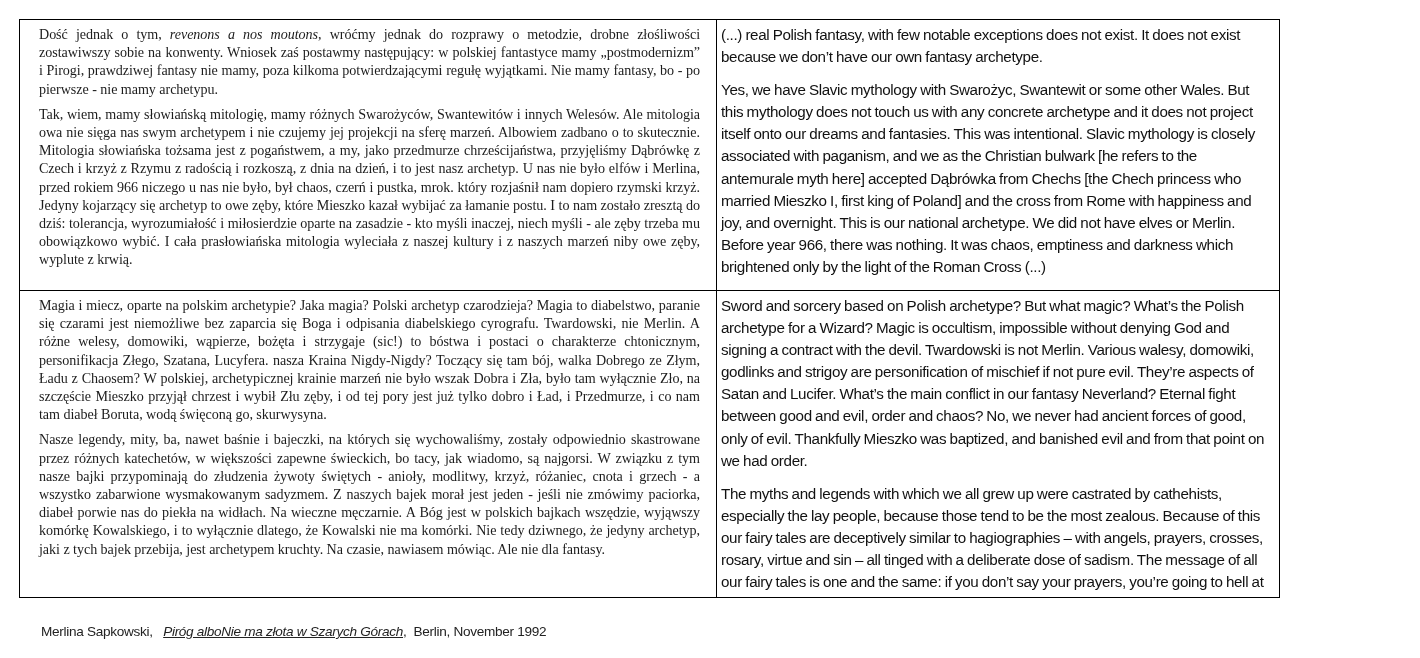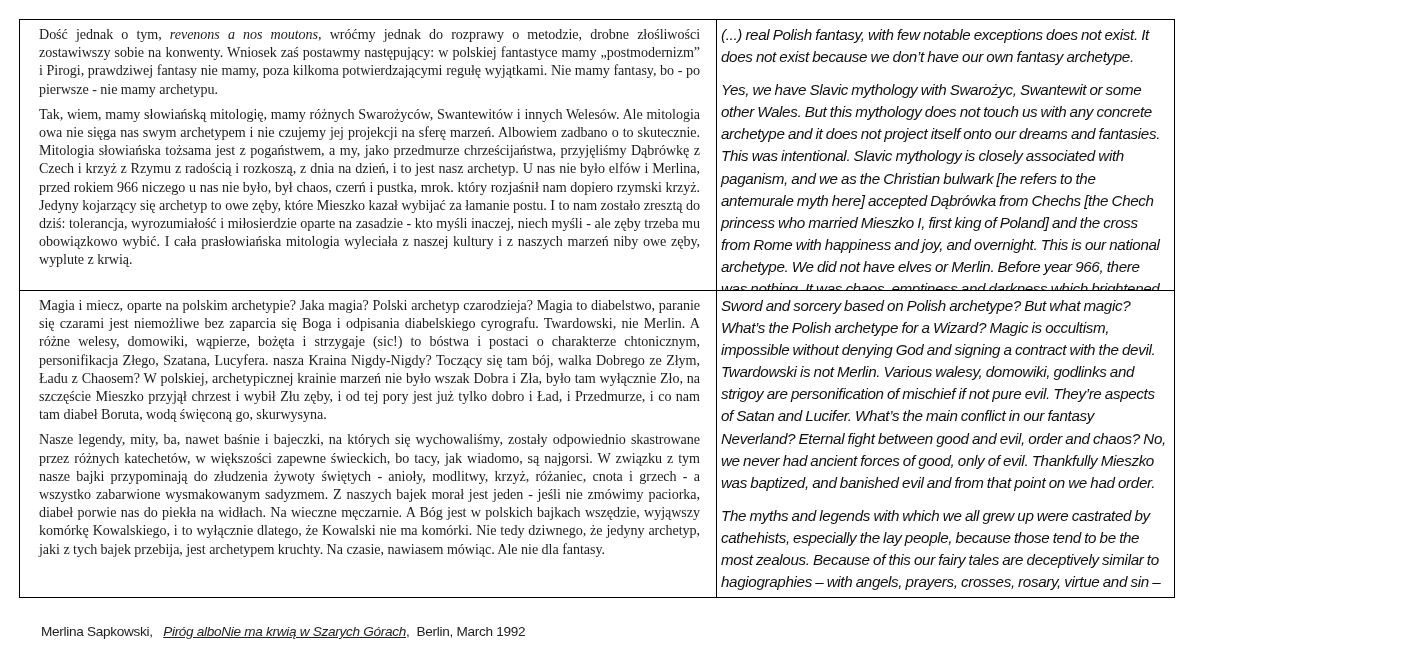--- a/index.html
+++ b/index.html
@@ -1,24 +1,24 @@
 <!DOCTYPE html>
 <html><head>
 <meta charset="utf-8">
 <style>
   html, body { margin: 0; padding: 0; background: #ffffff; }
   body { width: 1420px; height: 658px; position: relative; overflow: hidden; color: #000; }
   .table {
-    position: absolute; left: 19px; top: 19px; width: 1156px; height: 579px;
+    position: absolute; left: 19px; top: 19px; width: 1261px; height: 579px;
     border: 1.5px solid #000; box-sizing: border-box;
     display: grid; grid-template-columns: 697px 1fr; grid-template-rows: 271px 1fr;
   }
   .cell { box-sizing: border-box; overflow: hidden; }
   .cell.left { border-right: 1.5px solid #000; padding: 5px 16px 0 19px; }
-  .cell.right { padding: 3px 8px 0 4px; font-style: italic; }
+  .cell.right { padding: 3px 8px 0 4px; }
   .row1 { border-bottom: 1.5px solid #000; }
   .pl {
     font-family: "Liberation Serif", "DejaVu Serif", serif;
     font-size: 14.1px; line-height: 18.2px; color: #1c1c1c;
     text-align: justify; margin: 0 0 7px 0; letter-spacing: -0.05px;
   }
   .en {
     font-family: "Liberation Sans", "DejaVu Sans", sans-serif;
     font-size: 15.2px; line-height: 22.1px; color: #111;
     margin: 0 0 11px 0; letter-spacing: -0.35px; word-spacing: -0.5px;
@@ -49,13 +49,13 @@
   <div class="cell left">
     <p class="pl">Magia i miecz, oparte na polskim archetypie? Jaka magia? Polski archetyp czarodzieja? Magia to diabelstwo, paranie się czarami jest niemożliwe bez zaparcia się Boga i odpisania diabelskiego cyrografu. Twardowski, nie Merlin. A różne welesy, domowiki, wąpierze, bożęta i strzygaje (sic!) to bóstwa i postaci o charakterze chtonicznym, personifikacja Złego, Szatana, Lucyfera. nasza Kraina Nigdy-Nigdy? Toczący się tam bój, walka Dobrego ze Złym, Ładu z Chaosem? W polskiej, archetypicznej krainie marzeń nie było wszak Dobra i Zła, było tam wyłącznie Zło, na szczęście Mieszko przyjął chrzest i wybił Złu zęby, i od tej pory jest już tylko dobro i Ład, i Przedmurze, i co nam tam diabeł Boruta, wodą święconą go, skurwysyna.</p>
     <p class="pl">Nasze legendy, mity, ba, nawet baśnie i bajeczki, na których się wychowaliśmy, zostały odpowiednio skastrowane przez różnych katechetów, w większości zapewne świeckich, bo tacy, jak wiadomo, są najgorsi. W związku z tym nasze bajki przypominają do złudzenia żywoty świętych - anioły, modlitwy, krzyż, różaniec, cnota i grzech - a wszystko zabarwione wysmakowanym sadyzmem. Z naszych bajek morał jest jeden - jeśli nie zmówimy paciorka, diabeł porwie nas do piekła na widłach. Na wieczne męczarnie. A Bóg jest w polskich bajkach wszędzie, wyjąwszy komórkę Kowalskiego, i to wyłącznie dlatego, że Kowalski nie ma komórki. Nie tedy dziwnego, że jedyny archetyp, jaki z tych bajek przebija, jest archetypem kruchty. Na czasie, nawiasem mówiąc. Ale nie dla fantasy.</p>
   </div>
   <div class="cell right">
     <p class="en first">Sword and sorcery based on Polish archetype? But what magic? What’s the Polish archetype for a Wizard? Magic is occultism, impossible without denying God and signing a contract with the devil. Twardowski is not Merlin. Various walesy, domowiki, godlinks and strigoy are personification of mischief if not pure evil. They’re aspects of Satan and Lucifer.  What’s the main conflict in our fantasy Neverland? Eternal fight between good and evil, order and chaos? No, we never had ancient forces of good, only of evil. Thankfully Mieszko was baptized, and banished evil and from that point on we had order.</p>
     <p class="en">The myths and legends with which we all grew up were castrated by cathehists, especially the lay people, because those tend to be the most zealous. Because of this our fairy tales are deceptively similar to hagiographies – with angels, prayers, crosses, rosary, virtue and sin – all tinged with a deliberate dose of sadism. The message of all our fairy tales is one and the same: if you don’t say your prayers, you’re going to hell at the point of the Devi’s pitchfork. (...)</p>
   </div>
 </div>
 
-<div class="caption"><span>Merlina Sapkowski,</span>   <span class="title">Piróg alboNie ma krwią w Szarych Górach</span><span>,  Berlin, March 1992</span></div>
+<div class="caption"><span>Merlina Sapkowski,</span>   <span class="title">Piróg alboNie ma złota w Szarych Górach</span><span>,  Berlin, November 1992</span></div>
 
 </body></html>

